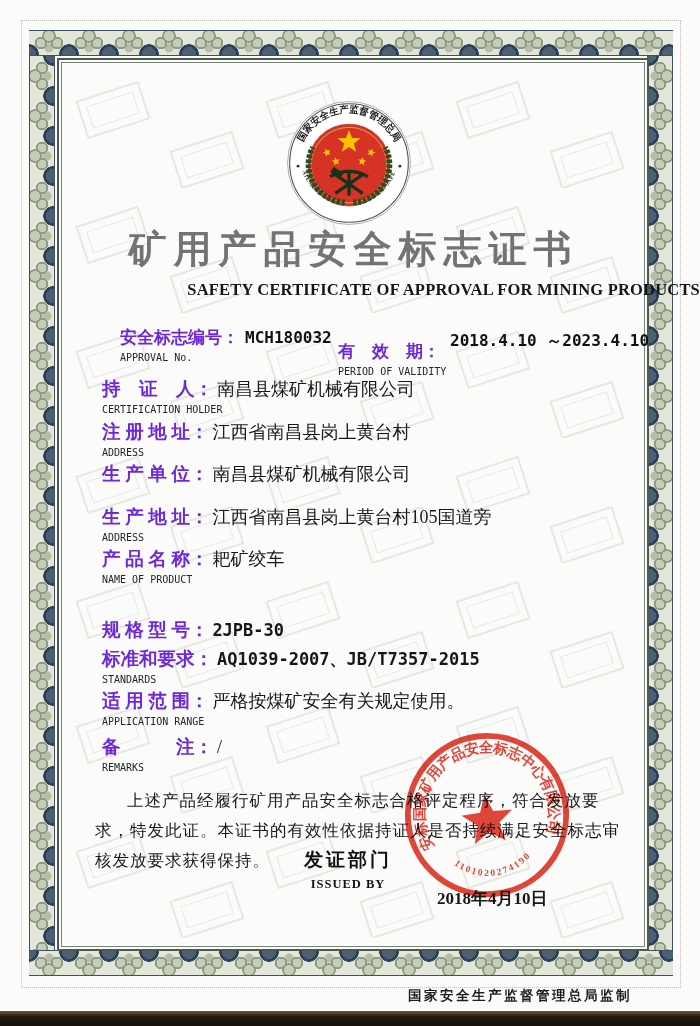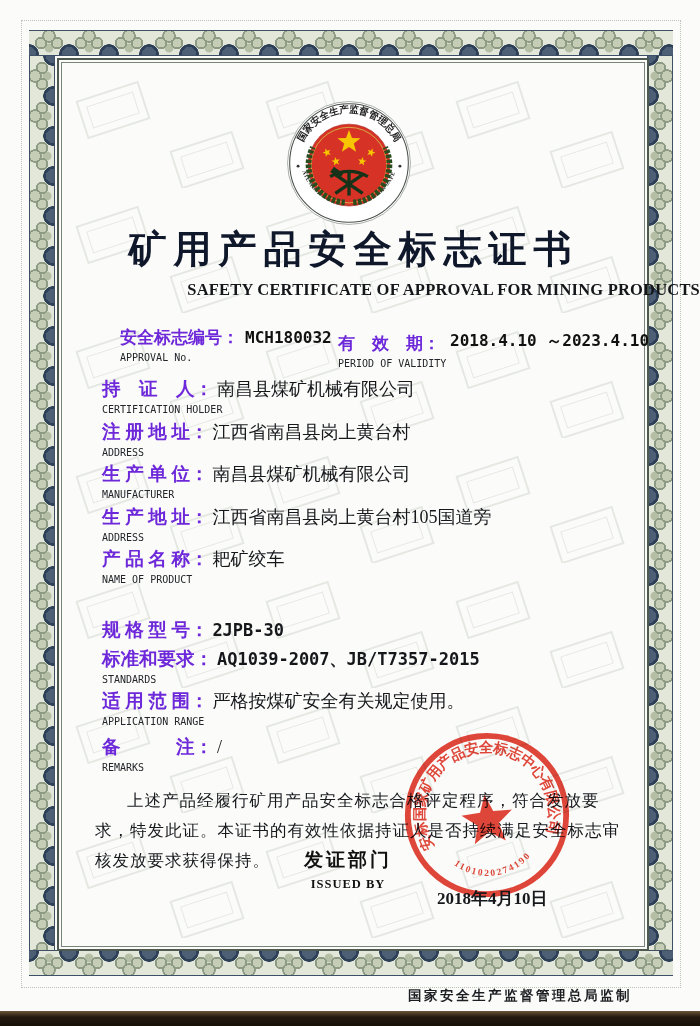--- a/index.html
+++ b/index.html
@@ -46,32 +46,32 @@
   #band-left{left:0;top:26px;bottom:26px;width:26px;}
   #band-right{right:0;top:26px;bottom:26px;width:26px;transform:scaleX(-1);}
   
   #rule-outer{left:57px;top:58px;width:588px;height:889px;border:2px solid #4e5a50;}
   #rule-inner{position:absolute;left:2px;top:2px;right:2px;bottom:2px;border:1px solid #78837a;}
   
   #watermark{left:63px;top:63px;opacity:.65;}
   
   #emblem{left:286px;top:100px;}
   #title{left:0;top:224px;width:700px;text-align:center;
-    font-size:38px;font-weight:700;letter-spacing:7px;padding-left:7px;box-sizing:border-box;color:#0f172a;}
+    font-size:38px;font-weight:700;letter-spacing:7px;padding-left:7px;box-sizing:border-box;color:#737373;}
   #subtitle{left:0;top:280px;width:700px;text-align:right;
     font-size:16.5px;font-weight:700;letter-spacing:.2px;color:#14161a;}
   
   .zh{font-size:18.5px;font-weight:600;color:#6d28d9;}
   .val{font-size:18px;font-weight:500;color:#15171b;}
   .mono{font-family:"DejaVu Sans Mono","Liberation Mono",monospace;font-size:16px;font-weight:600;}
   .en{display:block;margin-top:3px;font-family:"DejaVu Sans Mono","Liberation Mono",monospace;
       font-size:10px;font-weight:400;color:#23252a;letter-spacing:0;}
   #meta-approval{left:120px;top:326px;}
   #meta-approval .mono{margin-left:6px;}
-  #meta-validity{left:338px;top:332px;}
+  #meta-validity{left:338px;top:340px;}
   #meta-validity-value{left:450px;top:331px;}
   
   .row{position:absolute;left:102px;width:540px;}
   .row .val{margin-left:4px;}
   #row-0{top:376px;} #row-1{top:419px;} #row-2{top:461px;} #row-3{top:504px;}
   #row-4{top:546px;} #row-5{top:589px;margin-top:28px;} #row-6{top:646px;} #row-7{top:688px;}
   #row-8{top:734px;}
   
   #declaration{left:95px;top:786px;width:527px;font-size:16.5px;line-height:30px;
     letter-spacing:1px;text-indent:32px;color:#17191d;}
@@ -166,21 +166,20 @@
 <div class="row" id="row-0">
   <span class="zh">持　证　人：</span><span class="val">南昌县煤矿机械有限公司</span>
   <span class="en">CERTIFICATION HOLDER</span>
 </div>
 <div class="row" id="row-1">
   <span class="zh">注 册 地 址：</span><span class="val">江西省南昌县岗上黄台村</span>
   <span class="en">ADDRESS</span>
 </div>
 <div class="row" id="row-2">
   <span class="zh">生 产 单 位：</span><span class="val">南昌县煤矿机械有限公司</span>
-  <span class="en">MANUFACTURER</span>
 </div>
 <div class="row" id="row-3">
   <span class="zh">生 产 地 址：</span><span class="val">江西省南昌县岗上黄台村105国道旁</span>
   <span class="en">ADDRESS</span>
 </div>
 <div class="row" id="row-4">
   <span class="zh">产 品 名 称：</span><span class="val">耙矿绞车</span>
   <span class="en">NAME OF PRODUCT</span>
 </div>
 <div class="row" id="row-5">

